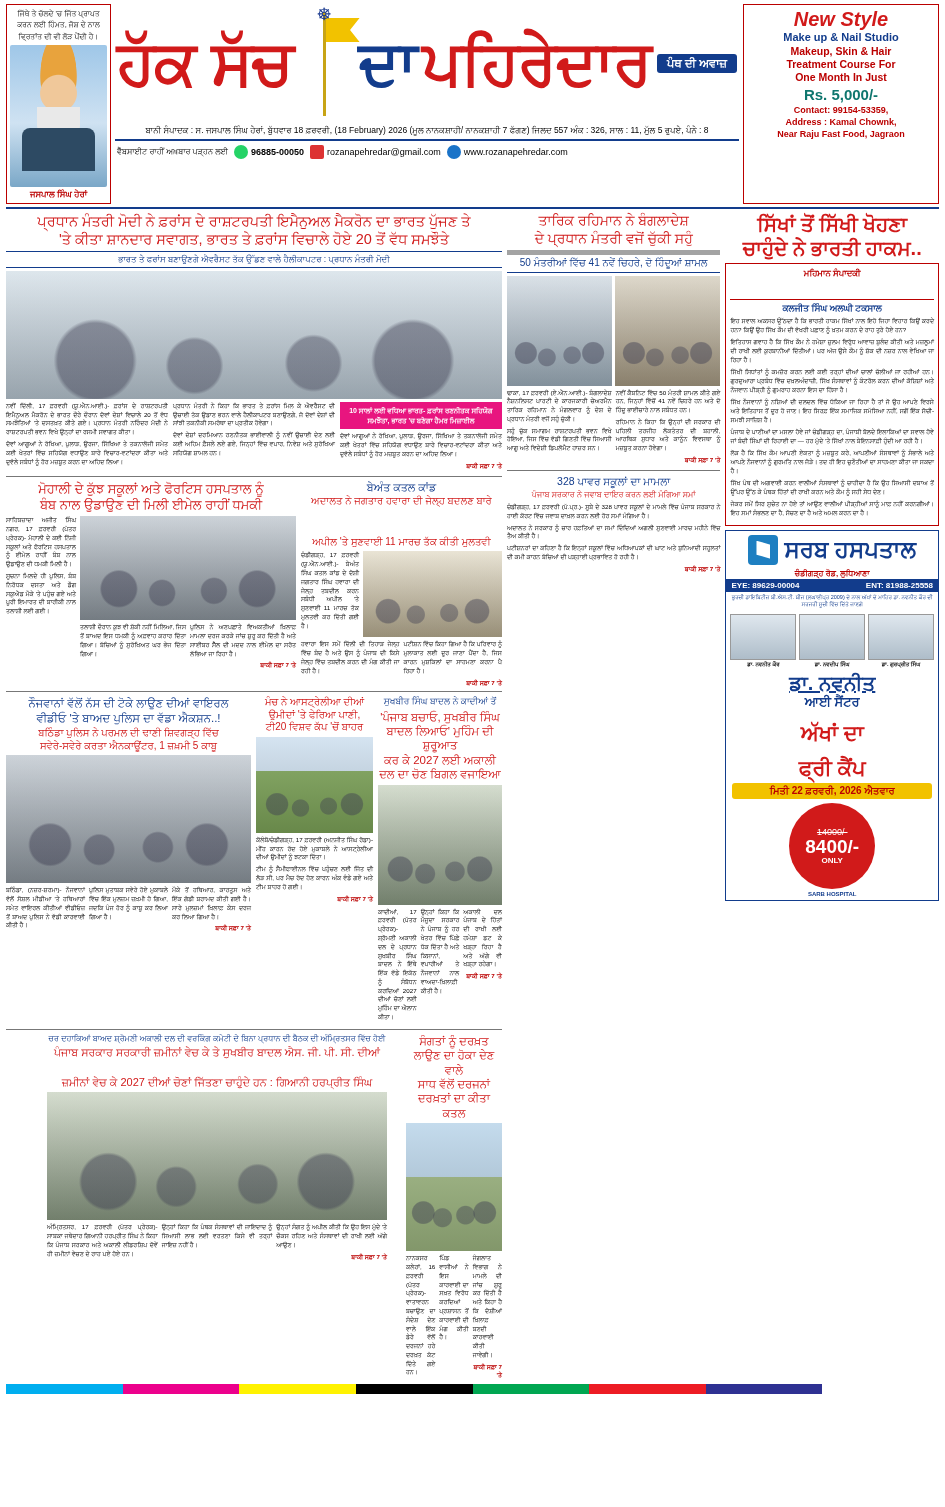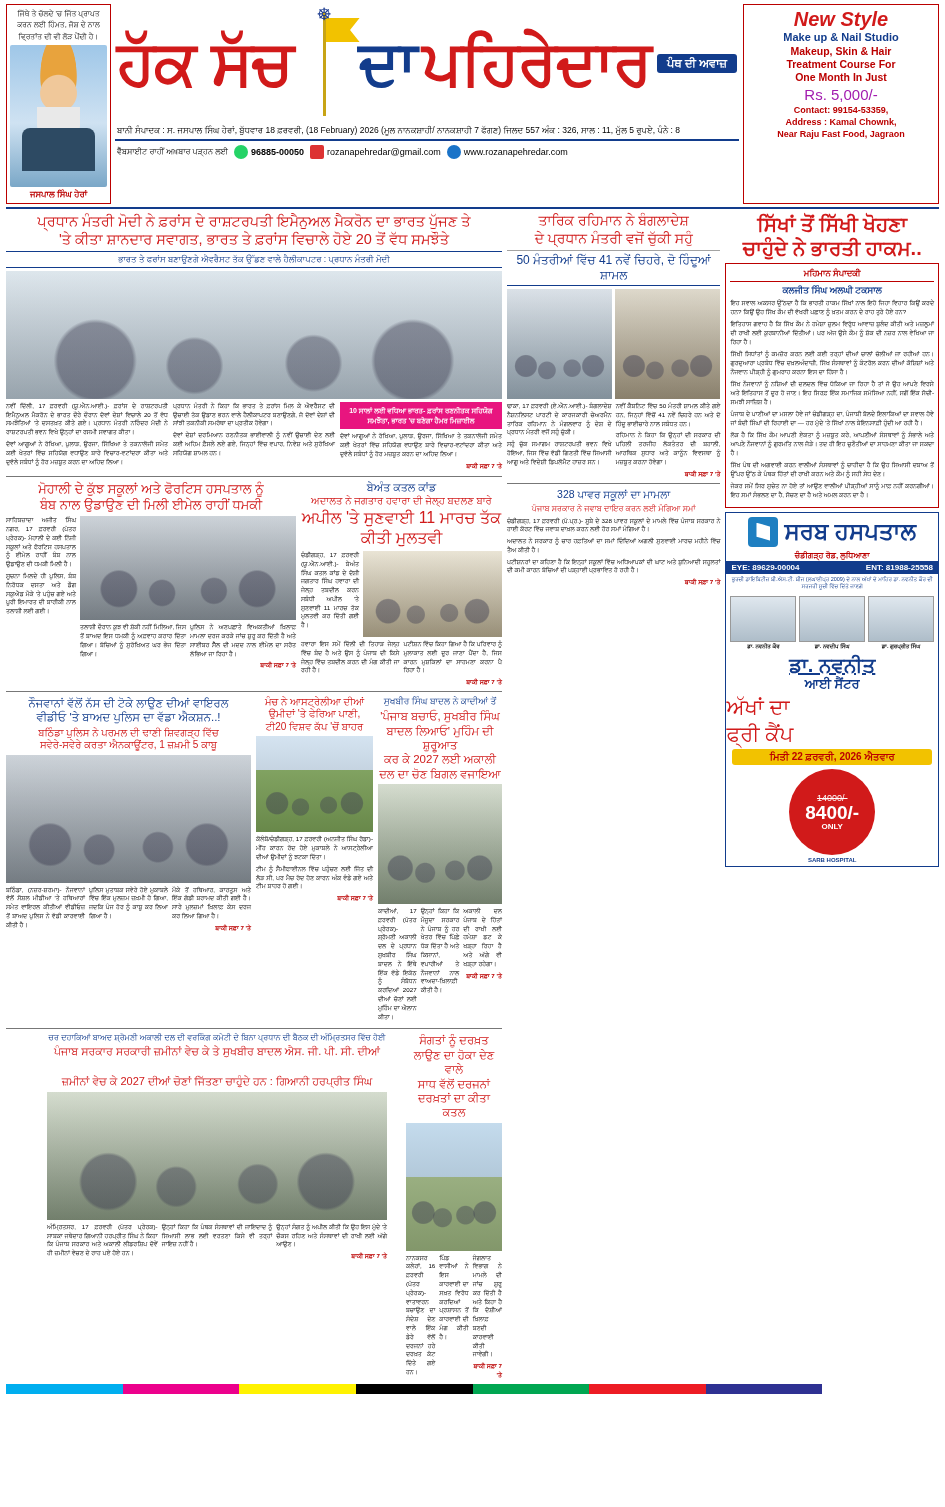--- a/index.html
+++ b/index.html
@@ -36,34 +36,34 @@
   .t-blue { color:#123c8c; }
   .flagwrap { width:54px; height:110px; position:relative; }
   .flagpole { position:absolute; left:24px; top:4px; width:3px; height:104px; background:#c8a415; }
   .flagcloth { position:absolute; left:27px; top:10px; width:34px; height:24px; background:#f2c200; clip-path: polygon(0 0, 100% 0, 72% 50%, 100% 100%, 0 100%); }
   .khanda { position:absolute; left:18px; top:-4px; font-size:17px; color:#1a3a8f; }
   .tag-pill {
     background:#123c8c; color:#fff; font-size:11.5px; font-weight:bold;
     padding:3px 10px; border-radius:3px; white-space:nowrap;
   }
   .rni-row { display:flex; justify-content:space-between; font-size:8.5px; font-style:italic; padding:2px 4px; border-bottom:1px solid #333; }
-  .meta-row { text-align:left; font-size:8.5px; padding:3px 2px; border-bottom:2px solid #123c8c; }
+  .meta-row { text-align:center; font-size:8.5px; padding:3px 2px; border-bottom:2px solid #123c8c; }
   .contact-row { display:flex; align-items:center; gap:6px; font-size:9px; padding:4px 2px 0; }
   .contact-row .cc { display:flex; align-items:center; gap:3px; }
   .ic { width:14px; height:14px; border-radius:50%; display:inline-block; flex:none; }
   .ic.wa { background:#25d366; }
   .ic.mail { background:#d33; border-radius:2px; }
   .ic.web { background:#1a73c8; }
   .contact-row .lbl { font-size:8px; }
 
   .mh-right { width:196px; border:1px solid #b00; text-align:center; padding:3px 4px; }
   .ad-newstyle-t { font-size:20px; font-weight:bold; color:#d11a1a; font-style:italic; }
   .ad-newstyle-s { font-size:11px; font-weight:bold; color:#123c8c; margin-bottom:2px; }
   .ad-line { font-size:10.5px; font-weight:bold; color:#b00; line-height:1.25; }
-  .ad-rs { font-size:15px; font-weight:normal; color:#a21caf; margin:2px 0; }
+  .ad-rs { font-size:15px; font-weight:bold; color:#0f766e; margin:2px 0; }
   .ad-contact { font-size:9px; font-weight:bold; color:#b00; line-height:1.3; }
 
   
   .rule { height:2px; background:#123c8c; margin:3px 0; }
   .hl-red { color:#d11a1a; }
   .hl-blue { color:#123c8c; }
   .headline { font-weight:normal; text-align:center; line-height:1.25; }
   .body-sm { font-size:6.2px; line-height:1.42; text-align:justify; }
   .body-sm p { margin:0 0 3px; }
   .more { color:#b00; font-weight:bold; font-size:6.2px; text-align:right; }
@@ -90,42 +90,42 @@
   .col-mid  { width:214px; }
   .col-right{ width:214px; }
 
   .section { margin-bottom:5px; }
   .hr-thin { height:1px; background:#777; margin:4px 0; }
 
   .pinkbox { background:#e8157f; color:#fff; font-size:7px; font-weight:bold; text-align:center; padding:4px 3px; line-height:1.4; }
 
   
   .ed-box { border:1px solid #b00; padding:4px; }
-  .ed-head { text-align:center; font-size:8.5px; font-weight:bold; color:#b00; border-bottom:1px solid #b00; padding-bottom:2px; margin-bottom:3px; }
+  .ed-head { text-align:center; font-size:8.5px; font-weight:bold; color:#b00; border-bottom:1px solid #b00; padding-bottom:20px; margin-bottom:3px; }
   .ed-title { text-align:center; font-size:9px; font-weight:bold; color:#123c8c; margin-bottom:3px; }
   .ed-body { font-size:6.2px; line-height:1.45; text-align:justify; }
   .ed-body p { margin:0 0 3px; }
 
   .big-head-red { font-size:20px; font-weight:bold; color:#d11a1a; text-align:center; line-height:1.2; }
 
   
   .hosp { border:1px solid #123c8c; margin-top:4px; }
   .hosp-top { display:flex; align-items:center; justify-content:center; gap:6px; background:#fff; padding:4px; }
   .hosp-logo { width:30px; height:30px; background:#1e7fc1; border-radius:4px; position:relative; }
   .hosp-logo::after{ content:""; position:absolute; left:8px; top:6px; width:14px; height:18px; background:#fff; clip-path:polygon(0 0,100% 22%,100% 100%,0 78%); }
   .hosp-name { font-size:23px; font-weight:bold; color:#123c8c; }
   .hosp-sub { text-align:center; font-size:8px; color:#b00; font-weight:bold; }
   .hosp-bar { display:flex; justify-content:space-between; background:#123c8c; color:#fff; font-size:8px; font-weight:bold; padding:2px 5px; }
   .doc-row { display:flex; gap:3px; padding:4px; }
   .doc { flex:1; text-align:center; }
   .doc .ph { height:46px; background:linear-gradient(#dfe7ee,#aebdc9); border:1px solid #999; }
   .doc .nm { font-size:5.5px; font-weight:bold; margin-top:1px; }
   .dr-name { text-align:center; font-size:20px; font-weight:bold; color:#123c8c; line-height:1.1;text-decoration:underline; }
   .dr-sub { text-align:center; font-size:13px; font-weight:bold; color:#123c8c; }
-  .free-camp { text-align:left; font-size:21px; font-weight:normal; color:#d11a1a; line-height:1.15; margin-top:3px; }
+  .free-camp { text-align:center; font-size:21px; font-weight:bold; color:#d11a1a; line-height:1.15; margin-top:11px; }
   .camp-date { background:#f2c200; color:#b00; font-size:10px; font-weight:bold; text-align:center; padding:2px; margin:3px 6px; border-radius:3px; }
   .price-circle { width:86px; height:86px; border-radius:50%; background:#d11a1a; color:#fff; margin:4px auto 2px; display:flex; flex-direction:column; align-items:center; justify-content:center; }
   .price-circle .strike { font-size:9px; text-decoration:line-through; }
   .price-circle .amt { font-size:19px; font-weight:bold; line-height:1; }
   .price-circle .only { font-size:8px; font-weight:bold; }
 
   .bottom-strip { display:flex; height:10px; margin-top:4px; }
   .bottom-strip div { flex:1; }
 </style>
 </head>
@@ -240,21 +240,21 @@
                   <div class="more">ਬਾਕੀ ਸਫ਼ਾ 7 'ਤੇ</div>
                 </div>
               </div>
             </div>
           </div>
         </div>
 
         <div style="flex:1;">
           <div class="headline hl-blue" style="font-size:11px;">ਬੇਅੰਤ ਕਤਲ ਕਾਂਡ</div>
           <div class="headline hl-red" style="font-size:10px;margin-top:1px;">ਅਦਾਲਤ ਨੇ ਜਗਤਾਰ ਹਵਾਰਾ ਦੀ ਜੇਲ੍ਹ ਬਦਲਣ ਬਾਰੇ</div>
-          <div class="headline hl-red" style="font-size:16px;">ਅਪੀਲ 'ਤੇ ਸੁਣਵਾਈ 11 ਮਾਰਚ ਤੱਕ ਕੀਤੀ ਮੁਲਤਵੀ</div>
+          <div class="headline hl-red" style="font-size:10px;margin-top:28px;">ਅਪੀਲ 'ਤੇ ਸੁਣਵਾਈ 11 ਮਾਰਚ ਤੱਕ ਕੀਤੀ ਮੁਲਤਵੀ</div>
           <div style="display:flex;gap:4px;margin-top:3px;">
             <div style="width:58px;" class="body-sm">
                 <p>ਚੰਡੀਗੜ੍ਹ, 17 ਫ਼ਰਵਰੀ (ਯੂ.ਐਨ.ਆਈ.)- ਬੇਅੰਤ ਸਿੰਘ ਕਤਲ ਕਾਂਡ ਦੇ ਦੋਸ਼ੀ ਜਗਤਾਰ ਸਿੰਘ ਹਵਾਰਾ ਦੀ ਜੇਲ੍ਹ ਤਬਦੀਲ ਕਰਨ ਸਬੰਧੀ ਅਪੀਲ 'ਤੇ ਸੁਣਵਾਈ 11 ਮਾਰਚ ਤੱਕ ਮੁਲਤਵੀ ਕਰ ਦਿੱਤੀ ਗਈ ਹੈ।</p>
               </div>
             <div style="flex:1;">
               <div class="photo" style="height:86px;background:linear-gradient(#e6e0cf,#b9ae92);"></div>
             </div>
           </div>
           <div style="display:flex;gap:4px;margin-top:3px;">
             <div style="flex:1;" class="body-sm">
@@ -362,21 +362,21 @@
             </div>
           </div>
         </div>
       </div>
     </div>
 
     <div class="col-mid">
       <div class="section">
         <div class="headline hl-red" style="font-size:14px;">ਤਾਰਿਕ ਰਹਿਮਾਨ ਨੇ ਬੰਗਲਾਦੇਸ਼</div>
         <div class="headline hl-red" style="font-size:14px;">ਦੇ ਪ੍ਰਧਾਨ ਮੰਤਰੀ ਵਜੋਂ ਚੁੱਕੀ ਸਹੁੰ</div>
-        <div class="headline hl-blue" style="font-size:12px;margin-top:3px;border-top:1px solid #a3a3a3;border-bottom:1px solid #123c8c;padding:2px 0;">50 ਮੰਤਰੀਆਂ ਵਿੱਚ 41 ਨਵੇਂ ਚਿਹਰੇ, ਦੋ ਹਿੰਦੂਆਂ ਸ਼ਾਮਲ</div>
+        <div class="headline hl-blue" style="font-size:10px;margin-top:3px;border-top:5px solid #a3a3a3;border-bottom:1px solid #123c8c;padding:2px 0;">50 ਮੰਤਰੀਆਂ ਵਿੱਚ 41 ਨਵੇਂ ਚਿਹਰੇ, ਦੋ ਹਿੰਦੂਆਂ ਸ਼ਾਮਲ</div>
         <div style="display:flex;gap:3px;margin-top:3px;">
           <div class="photo" style="flex:1;height:110px;background:linear-gradient(#d5dde4,#9fb0bd);"></div>
           <div class="photo" style="flex:1;height:110px;background:linear-gradient(#d9d3c4,#a89c84);"></div>
         </div>
         <div style="display:flex;gap:4px;margin-top:3px;">
           <div style="flex:1;" class="body-sm">
             <p>ਢਾਕਾ, 17 ਫ਼ਰਵਰੀ (ਏ.ਐਨ.ਆਈ.)- ਬੰਗਲਾਦੇਸ਼ ਨੈਸ਼ਨਲਿਸਟ ਪਾਰਟੀ ਦੇ ਕਾਰਜਕਾਰੀ ਚੇਅਰਮੈਨ ਤਾਰਿਕ ਰਹਿਮਾਨ ਨੇ ਮੰਗਲਵਾਰ ਨੂੰ ਦੇਸ਼ ਦੇ ਪ੍ਰਧਾਨ ਮੰਤਰੀ ਵਜੋਂ ਸਹੁੰ ਚੁੱਕੀ।</p>
             <p>ਸਹੁੰ ਚੁੱਕ ਸਮਾਗਮ ਰਾਸ਼ਟਰਪਤੀ ਭਵਨ ਵਿਖੇ ਹੋਇਆ, ਜਿਸ ਵਿੱਚ ਵੱਡੀ ਗਿਣਤੀ ਵਿੱਚ ਸਿਆਸੀ ਆਗੂ ਅਤੇ ਵਿਦੇਸ਼ੀ ਡਿਪਲੋਮੈਟ ਹਾਜ਼ਰ ਸਨ।</p>
           </div>
           <div style="flex:1;" class="body-sm">

